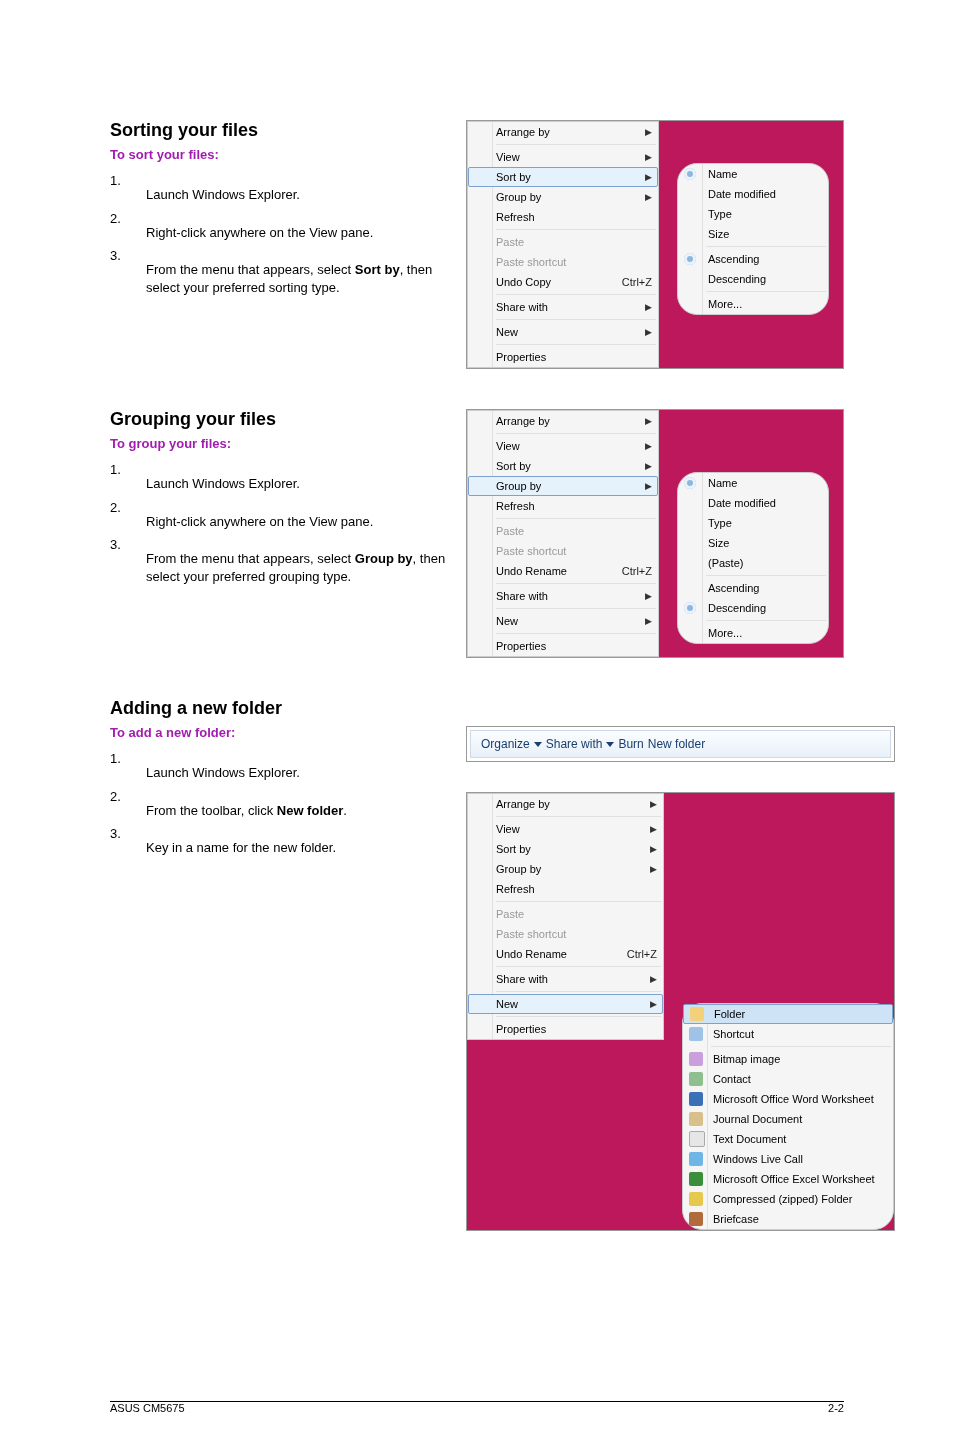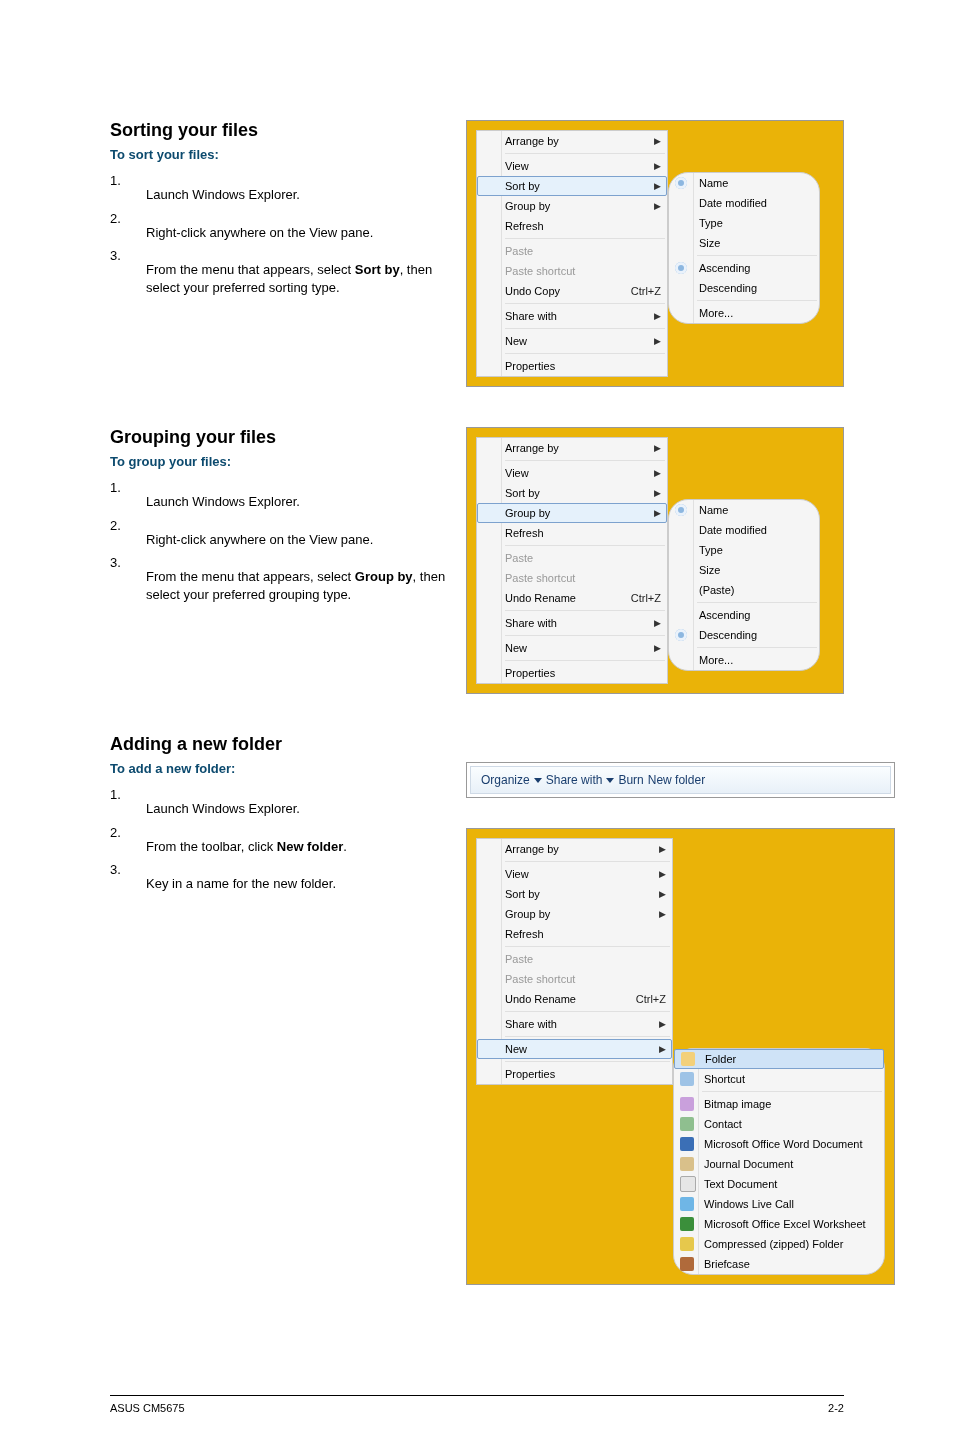--- a/index.html
+++ b/index.html
@@ -18,21 +18,21 @@
   .section-heading {
     font-size: 18px;
     font-weight: bold;
     margin: 0 0 6px 0;
     color: #000;
   }
   .sub-heading {
     font-size: 13px;
     font-weight: bold;
     margin: 0 0 10px 0;
-    color: #0c4a6e;
+    color: #a21caf;
   }
   .step-list {
     padding: 0;
     margin: 0;
   }
   .step {
     display: flex;
     font-size: 13px;
     color: #000;
     margin-bottom: 6px;
@@ -55,24 +55,25 @@
   .col-left {
     width: 340px;
     flex-shrink: 0;
   }
   .col-right {
     flex: 1;
   }
   
   .menu-box {
     border: 1px solid #999;
-    background: #eab308;
+    background: #be185d;
     font-family: "Segoe UI", Tahoma, sans-serif;
     font-size: 11px;
-    padding: 9px;
+    padding: 0;
+    gap: 18px;
   }
   .menu {
     background: #f5f5f5;
     border: 1px solid #ccc;
   }
   .menu-item {
     display: flex;
     align-items: center;
     padding: 4px 6px 4px 28px;
     position: relative;
@@ -203,21 +204,20 @@
     border-bottom: 1px solid #888;
     padding: 6px 0;
     max-width: 210px;
   }
   .footer {
     position: absolute;
     bottom: 24px;
     left: 110px;
     right: 110px;
     border-top: 1px solid #000;
-    padding-top: 6px;
     font-size: 11px;
     display: flex;
     justify-content: space-between;
     color: #000;
   }
 </style>
 </head>
 <body>
 
 <div class="page">
@@ -532,21 +532,21 @@
           <div class="menu-item">
               <span class="icon-sq" style="background:#c9a0dc;"></span>
               <span>Bitmap image</span>
             </div>
           <div class="menu-item">
               <span class="icon-sq" style="background:#8fbf8f;"></span>
               <span>Contact</span>
             </div>
           <div class="menu-item">
               <span class="icon-sq" style="background:#3b6fb6;"></span>
-              <span>Microsoft Office Word Document</span>
+              <span>Microsoft Office Word Worksheet</span>
             </div>
           <div class="menu-item">
               <span class="icon-sq" style="background:#d9c08a;"></span>
               <span>Journal Document</span>
             </div>
           <div class="menu-item">
               <span class="icon-sq" style="background:#e6e6e6;border:1px solid #aaa;"></span>
               <span>Text Document</span>
             </div>
           <div class="menu-item">

